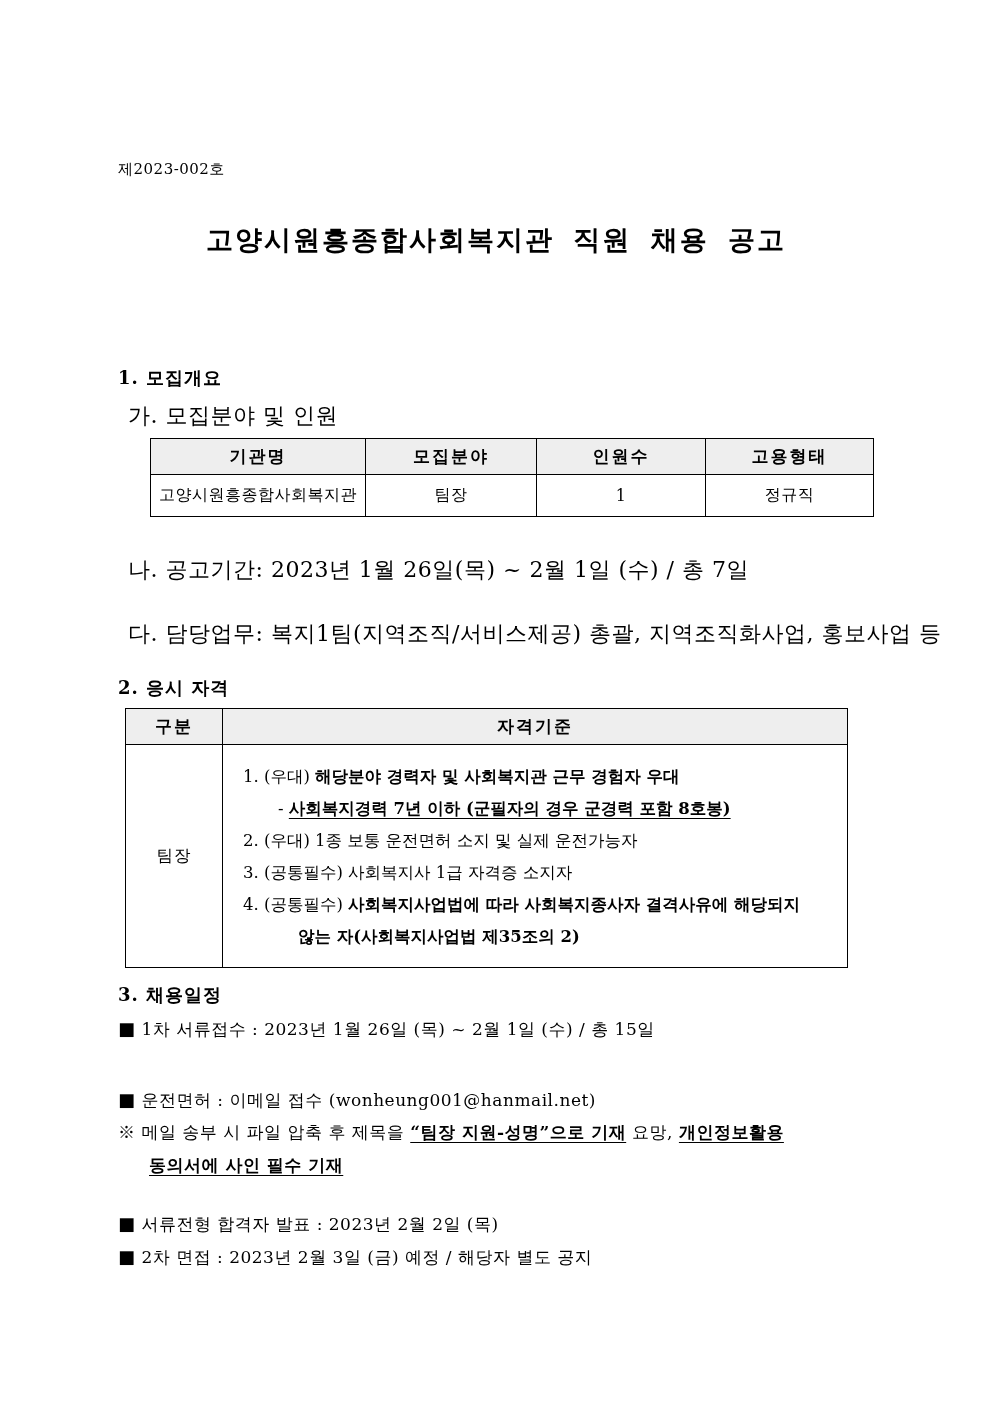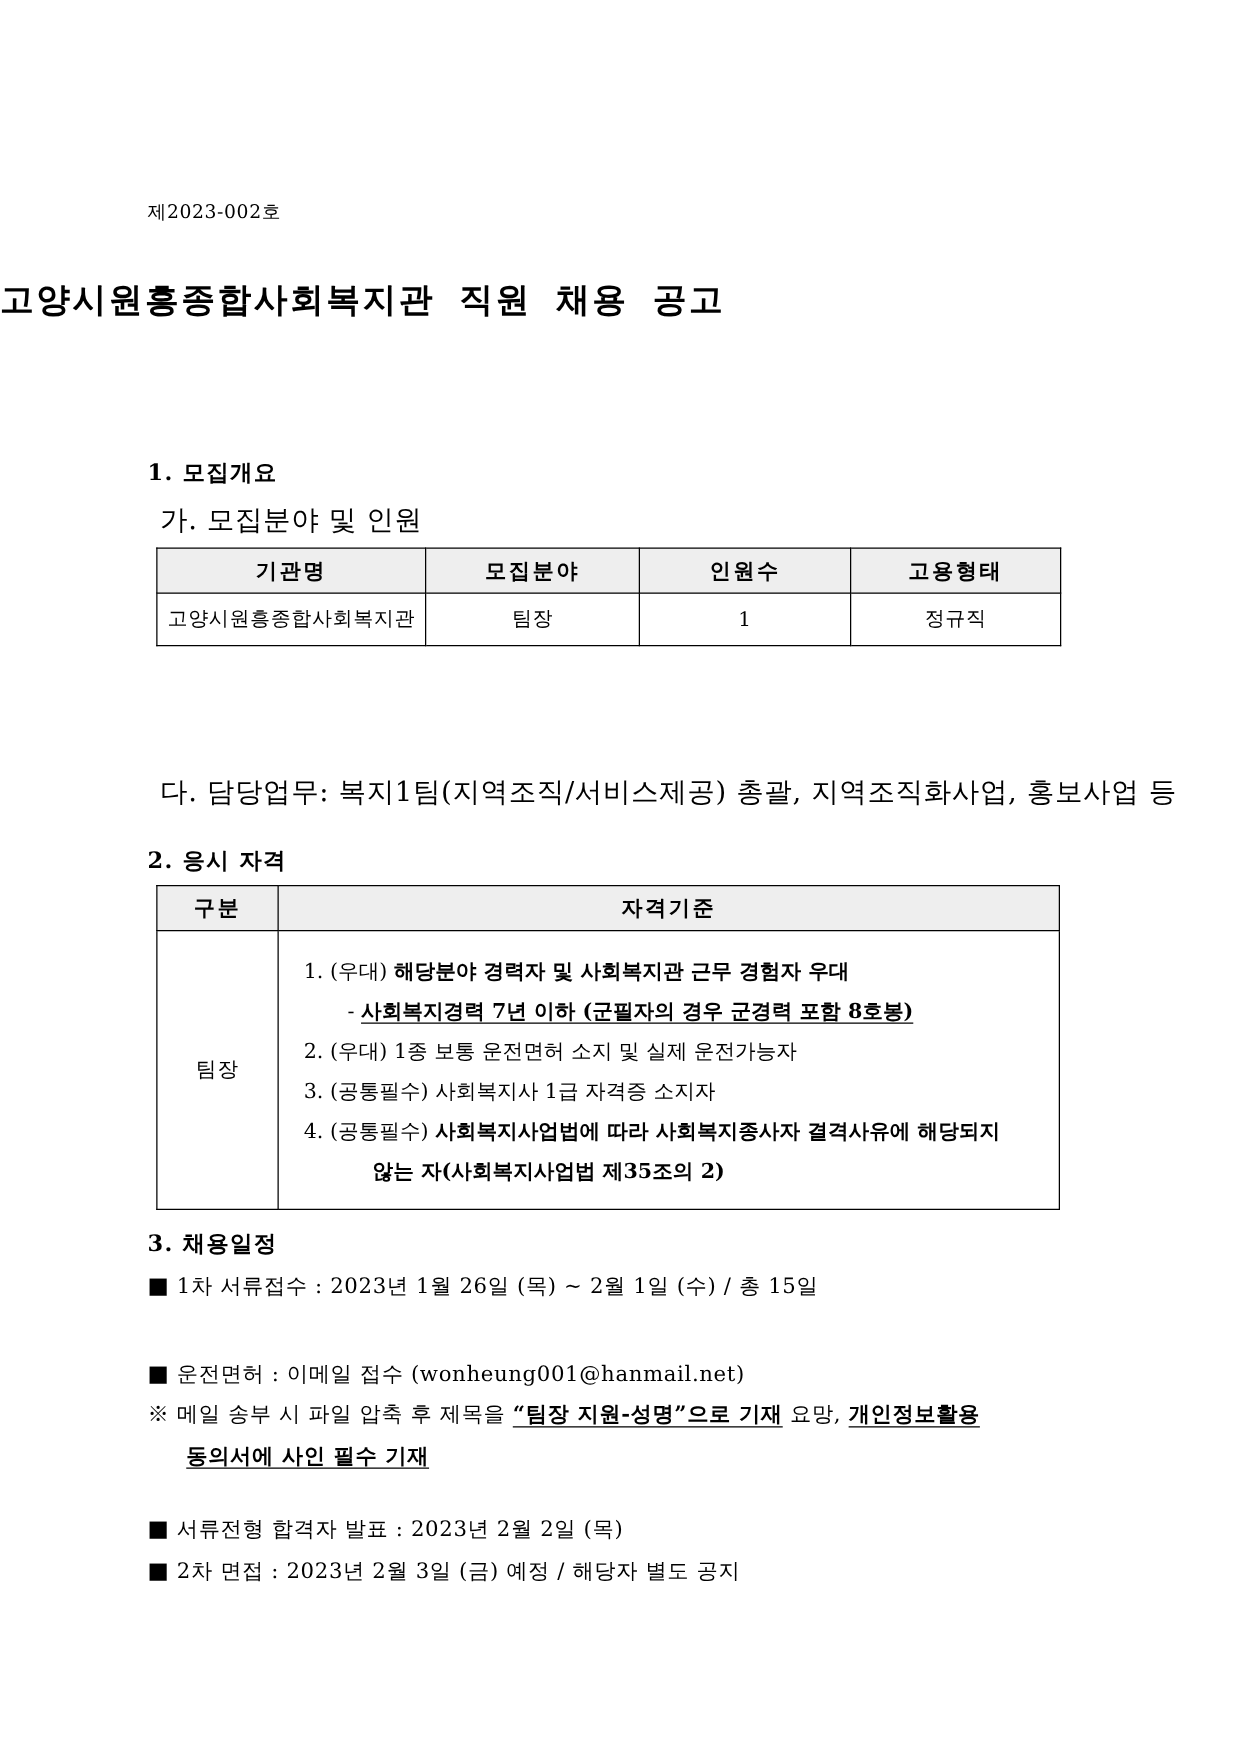--- a/index.html
+++ b/index.html
@@ -11,41 +11,41 @@
     position: relative;
   }
   .page { position: relative; width: 992px; height: 1403px; background: #fff; overflow: hidden; }
 
   .doc-number {
     position: absolute; left: 118px; top: 160px;
     font-size: 15px; letter-spacing: 0.5px;
   }
   .doc-title {
     position: absolute; left: 0; width: 992px; top: 222px;
-    font-size: 27px; font-weight: bold;
+    text-align: center; font-size: 27px; font-weight: bold;
     letter-spacing: 2px; word-spacing: 8px;
   }
 
   .sec-heading {
     position: absolute; left: 118px;
     font-size: 18px; font-weight: bold; letter-spacing: 1px;
   }
   .sub-line {
     position: absolute; left: 128px;
     font-size: 22px; letter-spacing: 0.5px;
   }
 
   table { border-collapse: collapse; table-layout: fixed; }
   .tbl { position: absolute; left: 125px; width: 723px; }
   .tbl th, .tbl td { border: 1.5px solid #000; text-align: center; }
   .tbl th {
     background: #eeeeee; font-size: 17px; font-weight: bold;
     letter-spacing: 2px; height: 36px;
   }
-  .tbl1 { top: 438px; }
+  .tbl1 { top: 438px; margin-left: 25px; }
   .tbl1 td { height: 42px; font-size: 16px; letter-spacing: 0.5px; }
   .tbl1 .c1 { width: 215px; } .tbl1 .c2 { width: 171px; }
   .tbl1 .c3 { width: 169px; } .tbl1 .c4 { width: 168px; }
 
   .tbl2 { top: 708px; }
   .tbl2 .cat-col { width: 97px; }
   .tbl2 td.criteria {
     text-align: left; vertical-align: top;
     padding: 16px 14px 14px 20px;
     font-size: 16.5px; line-height: 32px;
@@ -87,20 +87,21 @@
     <tbody>
       <tr>
         <td>고양시원흥종합사회복지관</td>
         <td>팀장</td>
         <td>1</td>
         <td>정규직</td>
       </tr>
     </tbody>
   </table>
 
+  <div class="sub-line" style="top:555px;">나. 공고기간: 2023년 1월 26일(목) ~ 2월 1일 (수) / 총 7일</div>
   <div class="sub-line" style="top:619px;">다. 담당업무: 복지1팀(지역조직/서비스제공) 총괄, 지역조직화사업, 홍보사업 등</div>
 
   <div class="sec-heading" style="top:676px;">2. 응시 자격</div>
 
   <table class="tbl tbl2">
     <thead>
       <tr>
         <th class="cat-col">구분</th>
         <th>자격기준</th>
       </tr>

